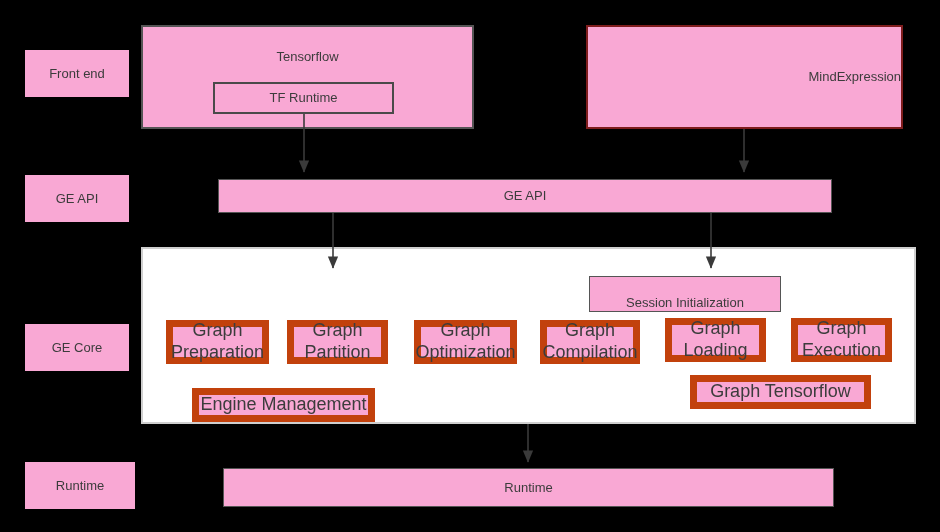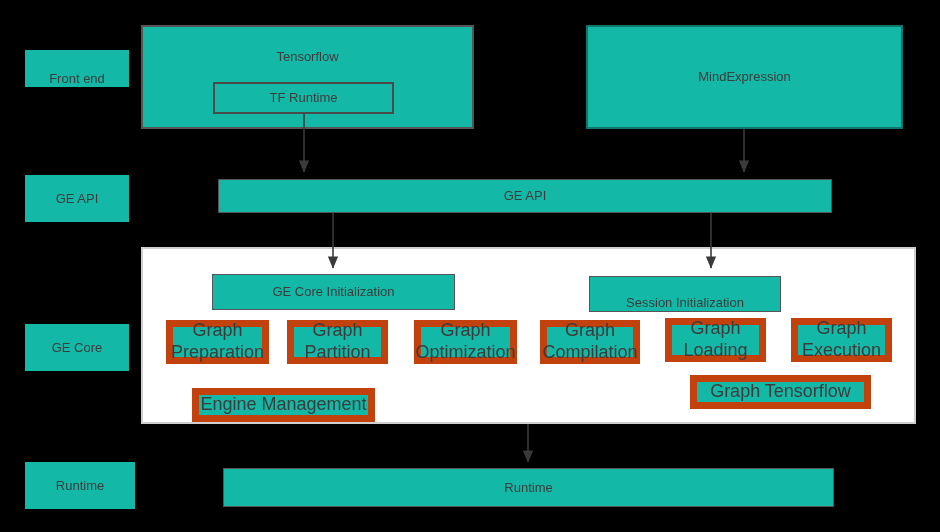--- a/index.html
+++ b/index.html
@@ -11,21 +11,21 @@
   #canvas {
     position: relative;
     width: 940px;
     height: 532px;
     background: #000000;
     font-family: "Liberation Sans", sans-serif;
     overflow: hidden;
   }
   .box {
     position: absolute;
-    background: #14b8a6;
+    background: #f9a8d4;
     color: #3c3c3c;
     display: flex;
     align-items: center;
     justify-content: center;
     text-align: center;
     box-sizing: border-box;
     line-height: 1.22;
     white-space: pre-line;
   }
   
@@ -35,22 +35,23 @@
   }
   
   .panel {
     border: 2px solid #555555;
     align-items: flex-start;
     justify-content: center;
     padding-top: 22px;
     font-size: 13px;
   }
   .panel-plain {
-    border: 2px solid #0f766e;
+    border: 2px solid #7f1d1d;
     font-size: 13px;
+    justify-content: flex-end;
   }
   
   .node {
     border: 2px solid #4a4a4a;
     font-size: 13px;
   }
   .node-thin {
     border: 1.5px solid #555555;
     font-size: 13px;
   }
@@ -69,21 +70,21 @@
     width: 940px;
     height: 532px;
     pointer-events: none;
   }
 </style>
 </head>
 <body>
 
 <div id="canvas">
 
-  <div class="box stage-label" style="left:25px; top:50px; width:104px; height:37px;align-items:flex-end;">
+  <div class="box stage-label" style="left:25px; top:50px; width:104px; height:47px;">
     <span>Front end</span>
   </div>
 
   <div class="box stage-label" style="left:25px; top:175px; width:104px; height:47px;">
     <span>GE API</span>
   </div>
 
   <div class="box stage-label" style="left:25px; top:324px; width:104px; height:47px;">
     <span>GE Core</span>
   </div>
@@ -103,23 +104,20 @@
   <div class="box panel-plain" style="left:586px; top:25px; width:317px; height:104px;">
     <span>MindExpression</span>
   </div>
 
   <div class="box node-thin" style="left:218px; top:179px; width:614px; height:34px;">
     <span>GE API</span>
   </div>
 
   <div class="box" id="ge-core-panel" style="left:141px; top:247px; width:775px; height:177px; background:#ffffff;"></div>
 
-  <div class="box node-thin" style="left:212px; top:274px; width:243px; height:36px;">
-    <span>GE Core Initialization</span>
-  </div>
 
   <div class="box node-thin" style="left:589px; top:276px; width:192px; height:36px;align-items:flex-end;">
     <span>Session Initialization</span>
   </div>
 
   <div class="box node-sm" style="left:166px; top:320px; width:103px; height:44px;">
     <span>Graph
 Preparation</span>
   </div>
 

